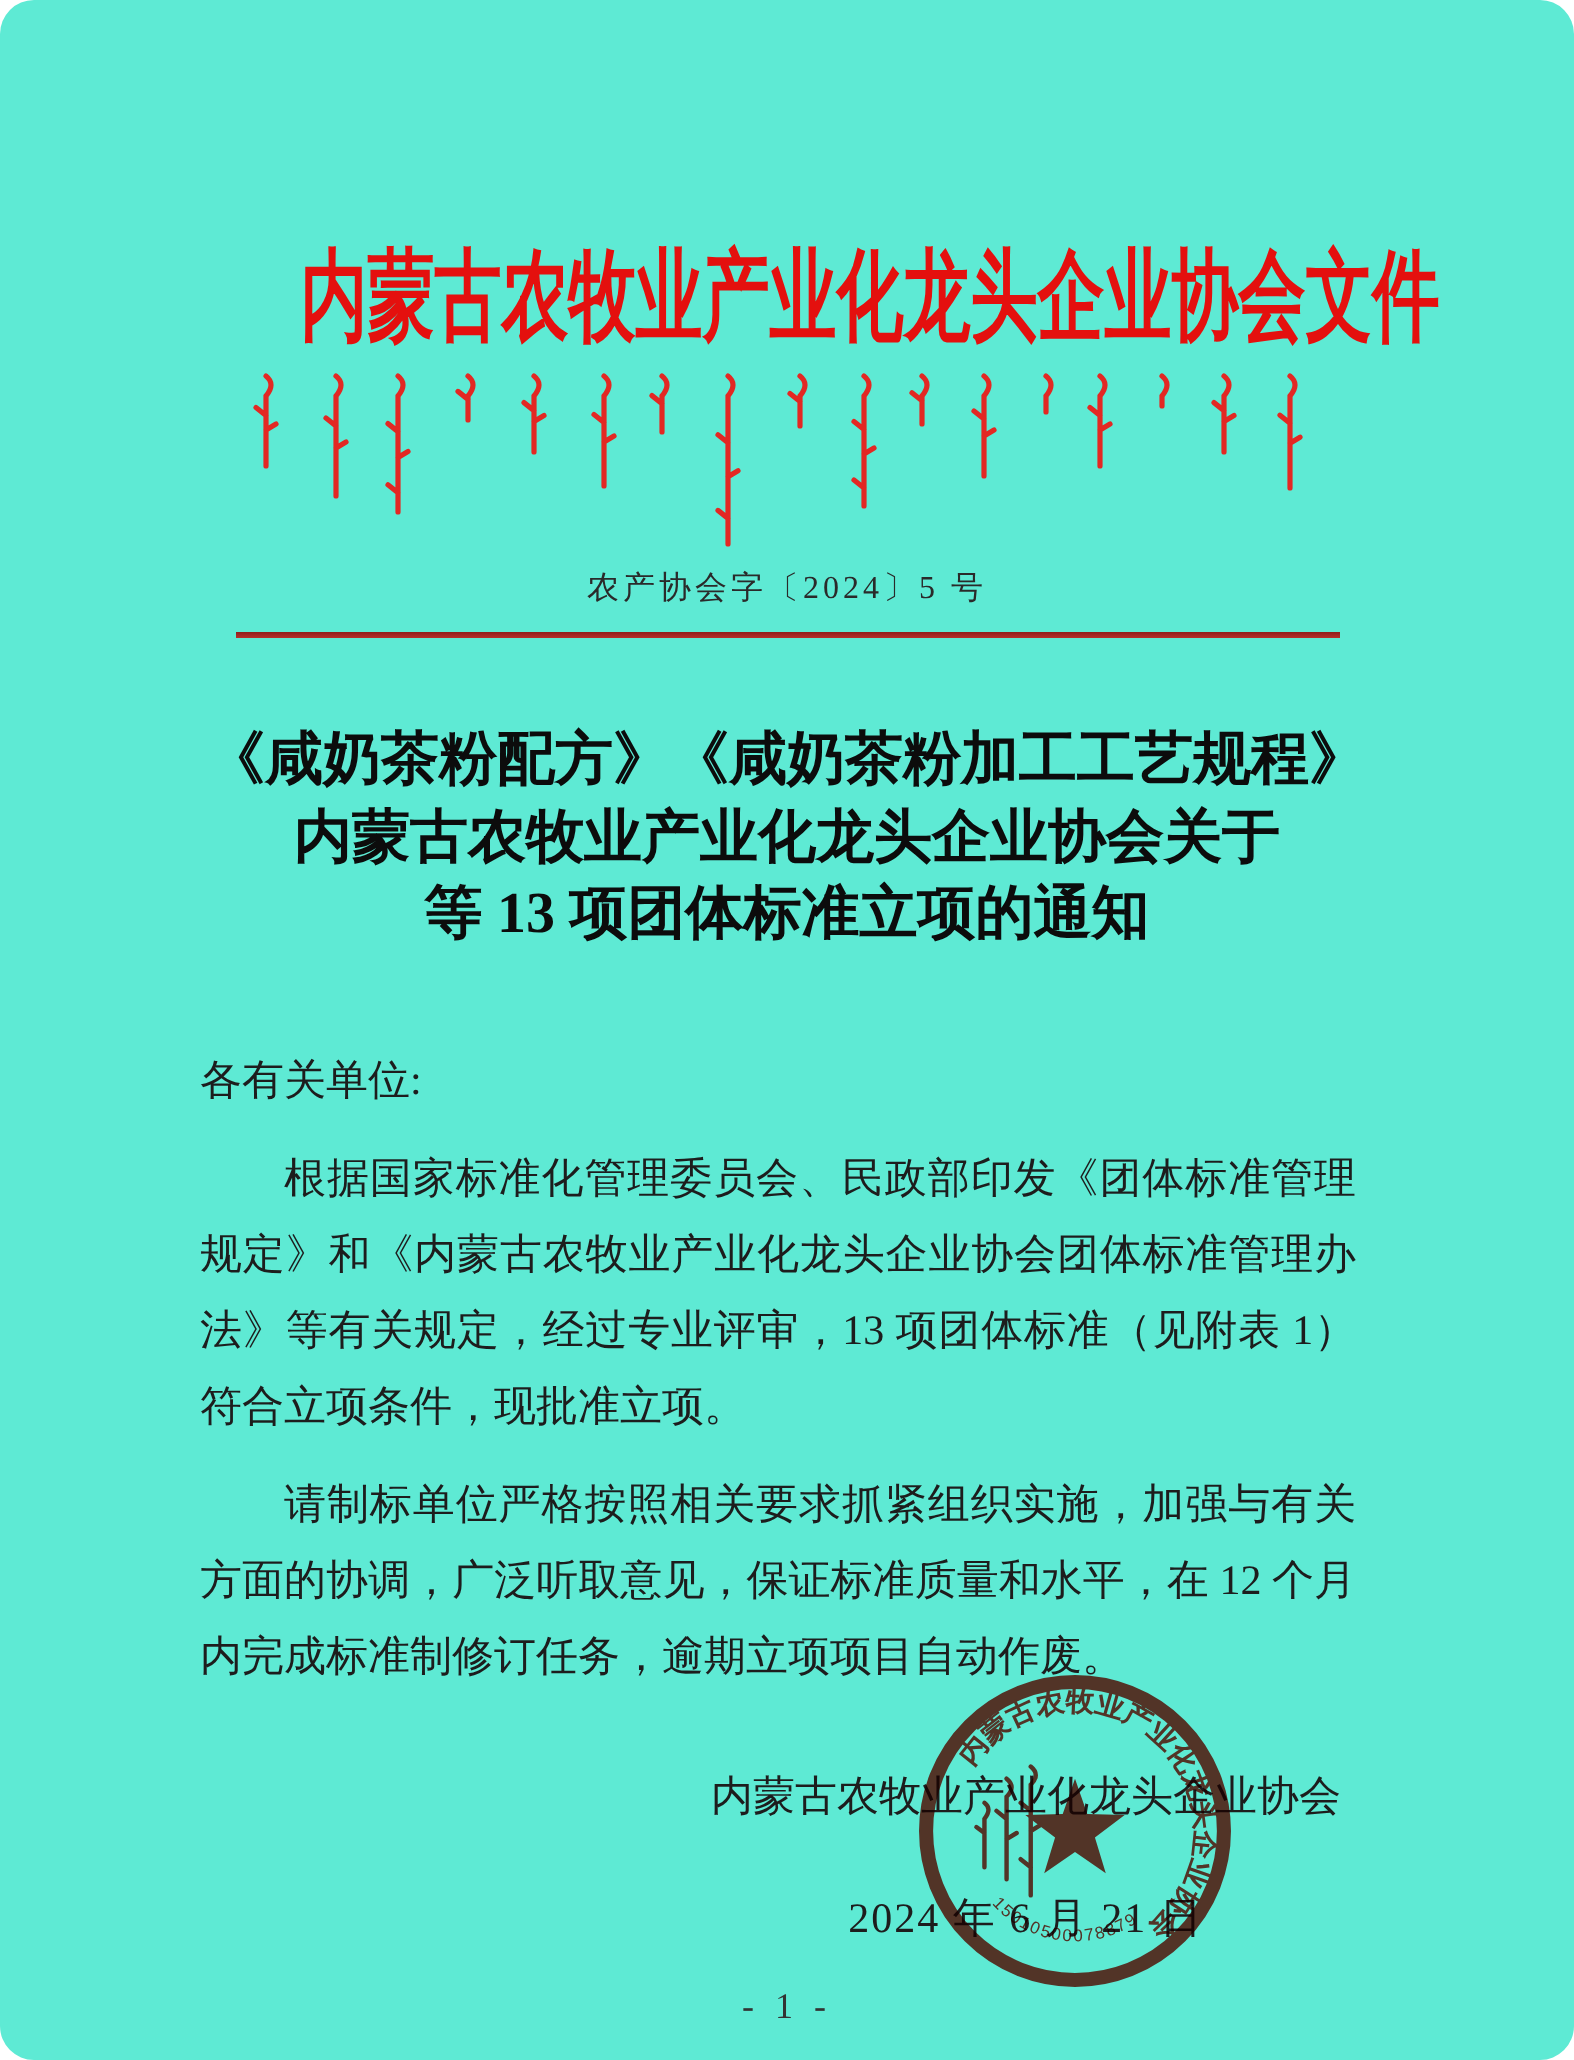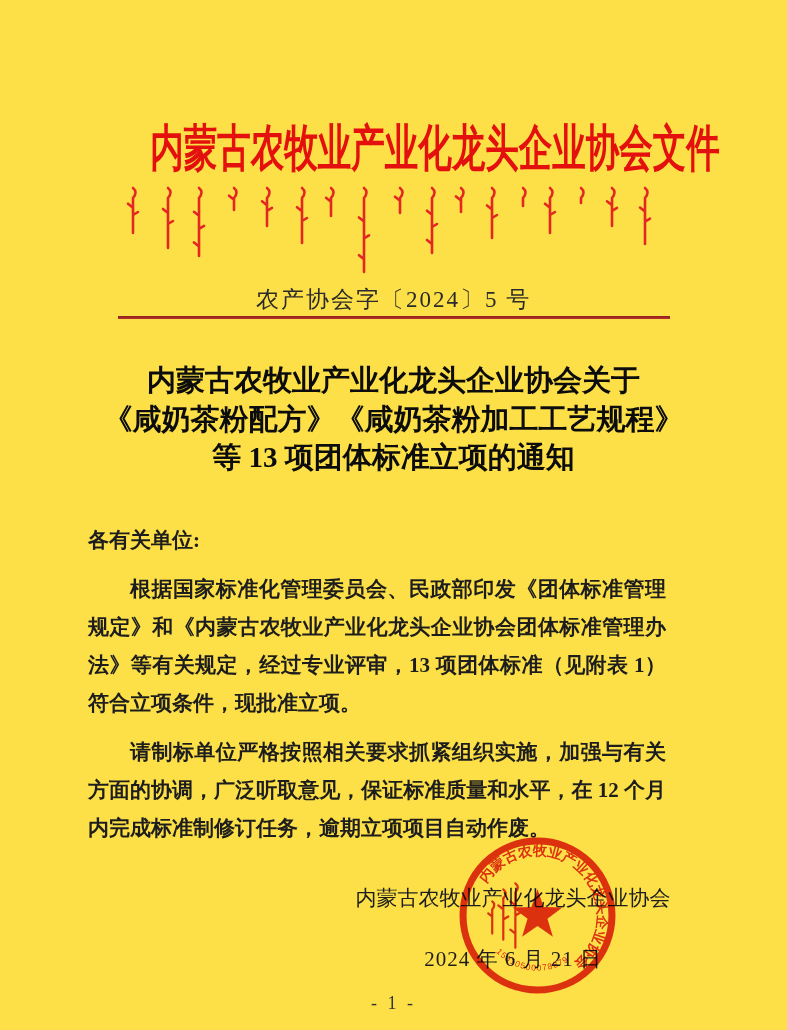--- a/index.html
+++ b/index.html
@@ -5,24 +5,25 @@
   :root{
     --red:#e4100e;
     --line_red:#b8302a;
     --seal_red:#dc271d;
     --text:#1d1d1d;
   }
   html,body{margin:0;padding:0;background:#ffffff;}
   .page{
     position:relative;
     width:787px;height:1030px;
-    background:#fde047;
+    background:#5eead4;
     overflow:hidden;
     font-family:"Liberation Serif","DejaVu Serif",serif;
     color:var(--text);
+    border-radius:17px;
   }
   
   .org-head{
     position:absolute;top:118px;left:0;width:100%;
     text-align:center;white-space:nowrap;
     color:var(--red);
     font-weight:900;
     font-size:50px;line-height:60px;
   }
   .org-head .squeeze{
@@ -31,37 +32,36 @@
     transform-origin:center;
     letter-spacing:0px;
   }
   .mongolian{
     position:absolute;top:185px;left:120px;
     width:560px;height:90px;
   }
   .doc-number{
     position:absolute;top:284px;left:0;width:100%;
     text-align:center;
-    font-size:23px;letter-spacing:2px;color:#2a2a2a;
+    font-size:16px;letter-spacing:2px;color:#2a2a2a;
   }
   .red-rule{
     position:absolute;top:316px;left:118px;
     width:552px;height:3px;
     background:linear-gradient(#8f1f1b,var(--line_red));
   }
   .notice-title{
     position:absolute;top:361px;left:0;width:100%;
     text-align:center;font-weight:bold;
     font-size:29px;line-height:38.5px;color:#0c0c0c;
   }
   .body-block{
-    position:absolute;top:521px;left:88px;width:578px;
+    position:absolute;top:521px;left:100px;width:578px;
     font-size:21px;line-height:38px;color:var(--text);
     text-align:justify;
-    font-weight:bold;
   }
   .body-block p{margin:0;}
   .body-block .salutation{text-indent:0;margin-bottom:8px;}
   .body-block .para{text-indent:2em;margin-top:11px;}
   .sig-block{
     position:absolute;top:884px;left:353px;width:320px;
     text-align:center;font-size:21px;color:var(--text);
   }
   .sig-block .sig-date{margin-top:33px;letter-spacing:1px;}
   .seal{
@@ -106,22 +106,22 @@
         <path d="M492 3 q5 4 0 10 V41 M487 16.299999999999997 l5 4 M492 25.8 l5 -3"></path>
         <path d="M525 3 q5 4 0 10 V59 M520 22.599999999999998 l5 4 M525 36.6 l5 -3"></path>
       </g>
   </svg>
 
   <div class="doc-number">农产协会字〔2024〕5 号</div>
 
   <div class="red-rule"></div>
 
   <div class="notice-title">
+    <div>《咸奶茶粉配方》《咸奶茶粉加工工艺规程》</div>
     <div>内蒙古农牧业产业化龙头企业协会关于</div>
-    <div>《咸奶茶粉配方》《咸奶茶粉加工工艺规程》</div>
     <div>等 13 项团体标准立项的通知</div>
   </div>
 
   <div class="body-block">
     <p class="salutation">各有关单位:</p>
     <p class="para">根据国家标准化管理委员会、民政部印发《团体标准管理规定》和《内蒙古农牧业产业化龙头企业协会团体标准管理办法》等有关规定，经过专业评审，13 项团体标准（见附表 1）符合立项条件，现批准立项。</p>
     <p class="para">请制标单位严格按照相关要求抓紧组织实施，加强与有关方面的协调，广泛听取意见，保证标准质量和水平，在 12 个月内完成标准制修订任务，逾期立项项目自动作废。</p>
   </div>
 
   <div class="sig-block">

